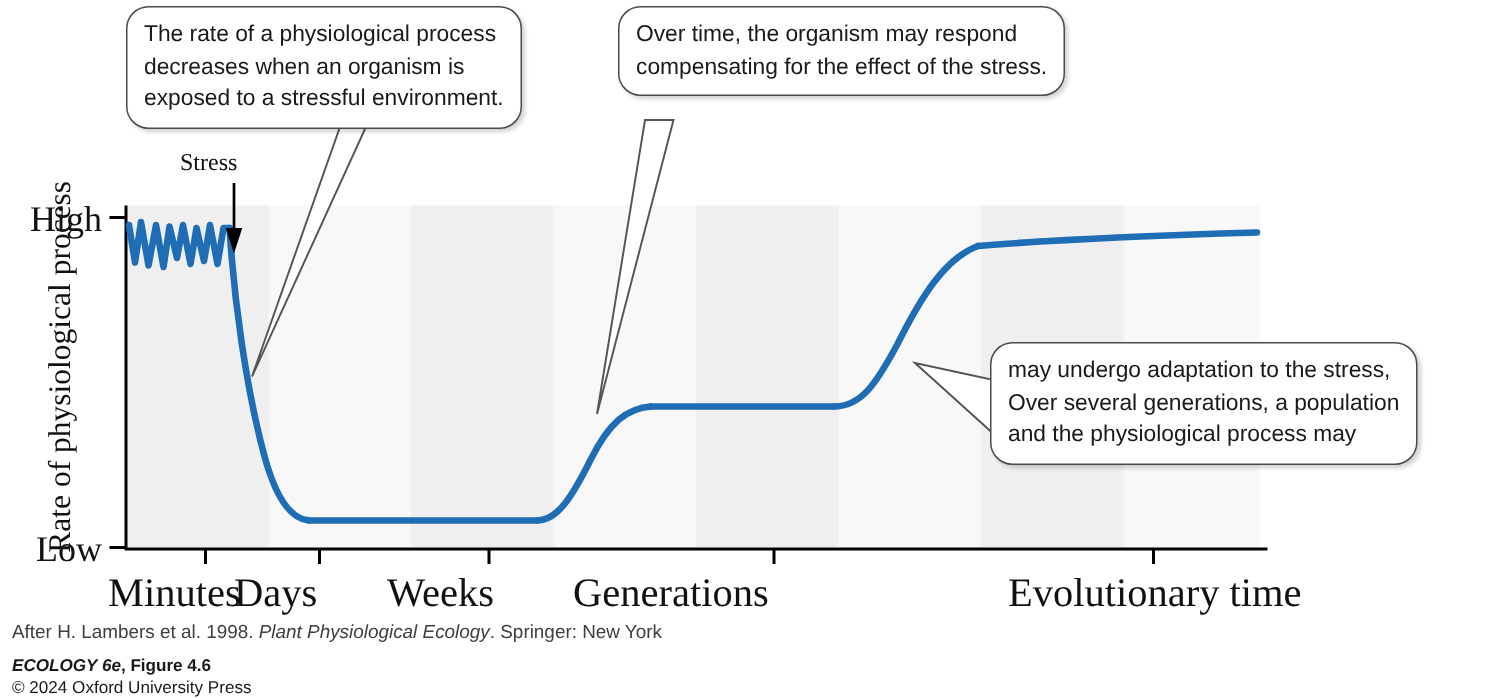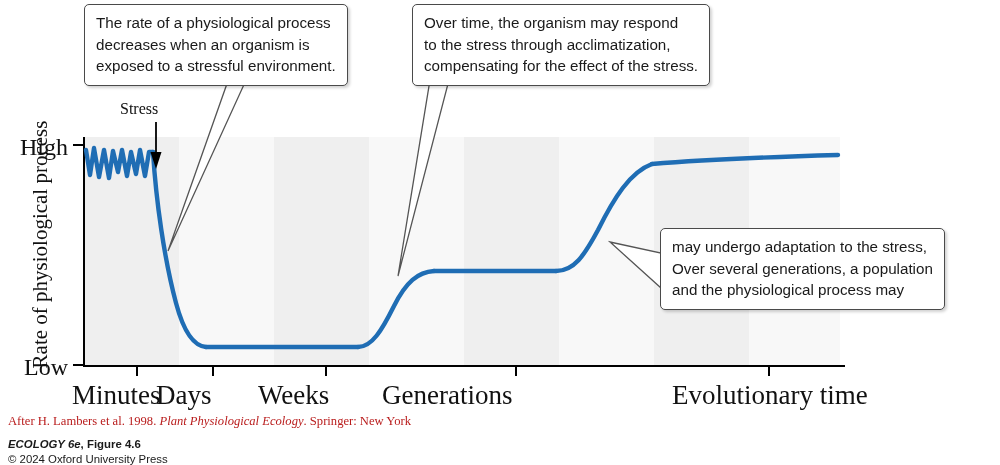--- a/index.html
+++ b/index.html
@@ -106,21 +106,21 @@
     color: #111111;
     white-space: nowrap;
   }
 
   
   .callout {
     position: absolute;
     box-sizing: border-box;
     background: #ffffff;
     border: 1px solid #4a4a4a;
-    border-radius: 5px;
+    border-radius: 15px;
     padding: 7px 11px 8px 11px;
     font-family: "Liberation Sans", sans-serif;
     font-size: 15.2px;
     line-height: 1.42;
     color: #1a1a1a;
     box-shadow: 2px 2px 3px rgba(0,0,0,0.18);
     z-index: 6;
   }
   .callout p { margin: 0; white-space: nowrap; }
 
@@ -138,23 +138,23 @@
   }
   svg.leaders { z-index: 5; }
   svg.curve   { z-index: 3; }
   svg.arrow   { z-index: 4; }
 
   
   .source-line {
     position: absolute;
     left: 8px;
     top: 414px;
-    font-family: Liberation Serif, serif;
+    font-family: Liberation Sans, sans-serif;
     font-size: 12.6px;
-    color: #b91c1c;
+    color: #404040;
     white-space: nowrap;
   }
   .source-line i { font-style: italic; }
   .copyright-block {
     position: absolute;
     left: 8px;
     top: 437px;
     font-family: "Liberation Sans", sans-serif;
     font-size: 11.4px;
     color: #1a1a1a;
@@ -242,21 +242,20 @@
   </svg>
 
   <div class="callout" id="callout-stress">
     <p>The rate of a physiological process</p>
     <p>decreases when an organism is</p>
     <p>exposed to a stressful environment.</p>
   </div>
 
   <div class="callout" id="callout-acclim">
     <p>Over time, the organism may respond</p>
-    <p>to the stress through acclimatization,</p>
     <p>compensating for the effect of the stress.</p>
   </div>
 
   <div class="callout" id="callout-adapt">
     <p>may undergo adaptation to the stress,</p>
     <p>Over several generations, a population</p>
     <p>and the physiological process may</p>
   </div>
 
   <div class="source-line"><span>After H. Lambers et al. 1998. </span><i>Plant Physiological Ecology</i><span>. Springer: New York</span></div>

